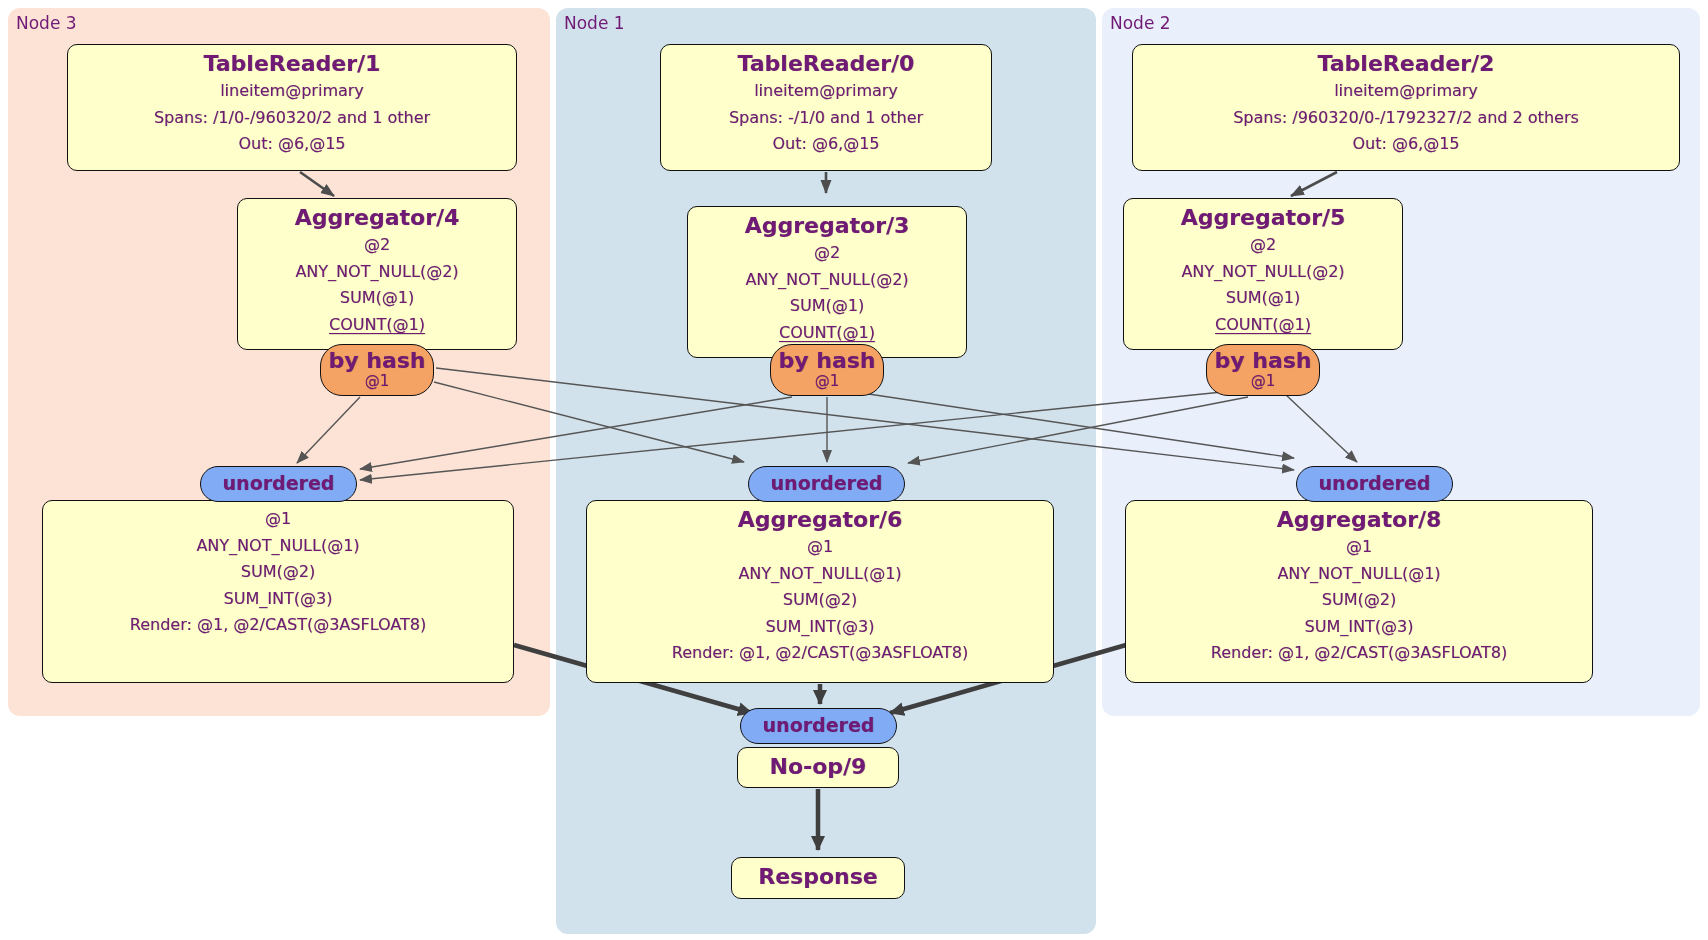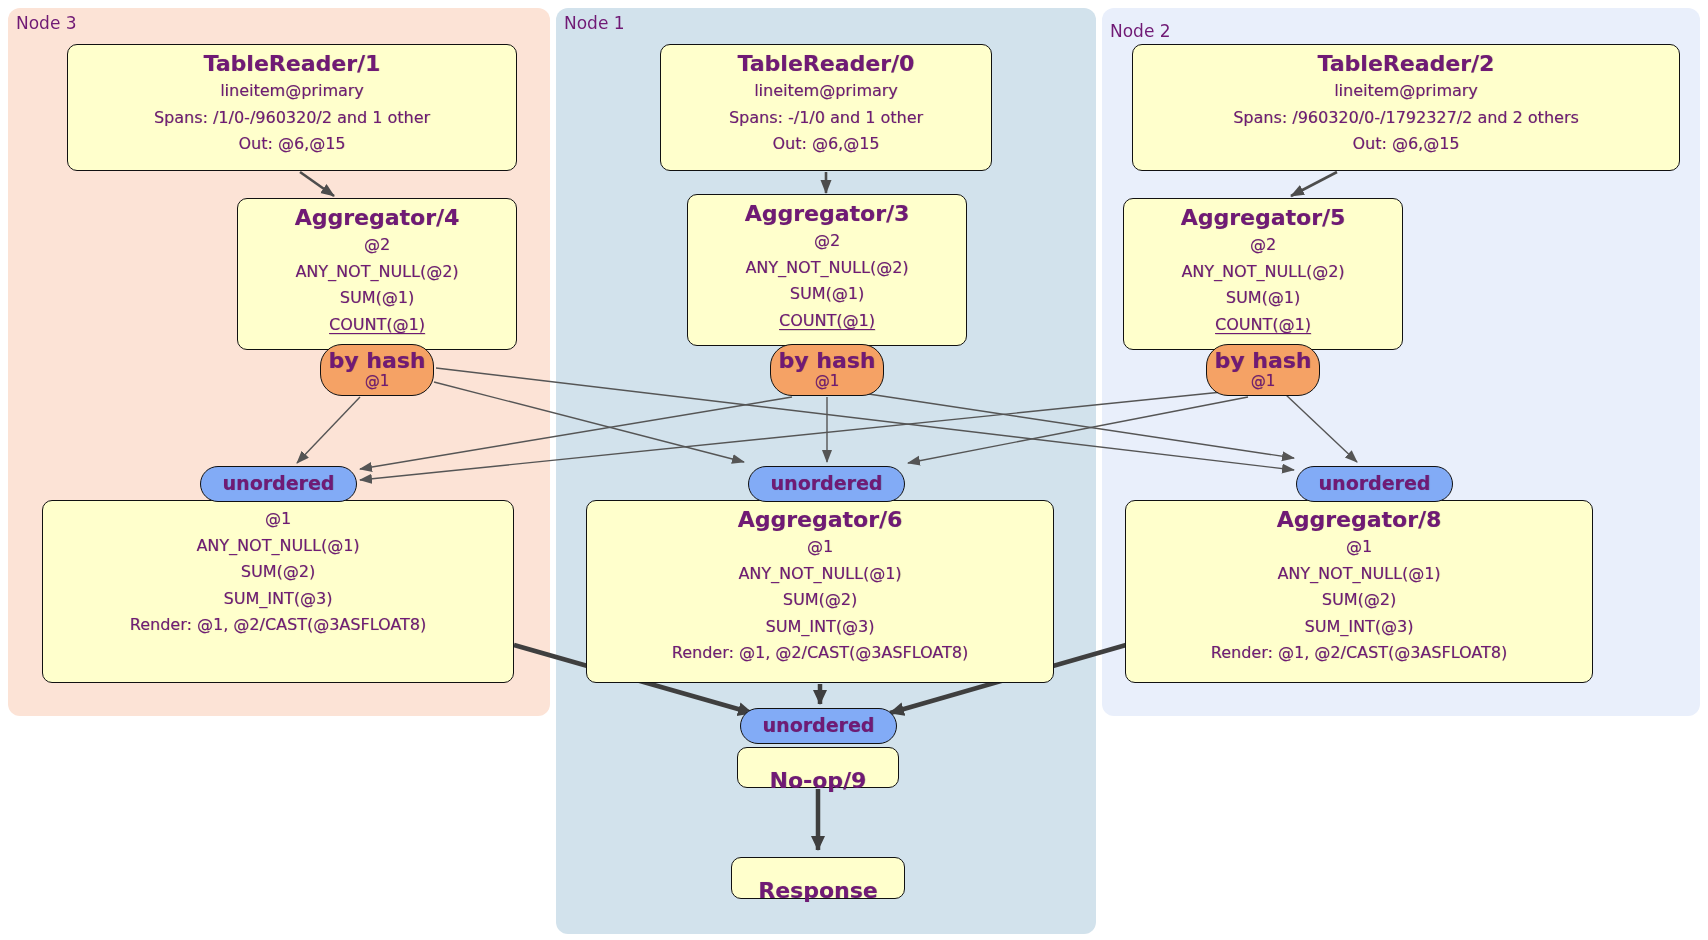--- a/index.html
+++ b/index.html
@@ -25,35 +25,35 @@
   .u{text-decoration:underline;text-underline-offset:3px;}
   .pill{
     position:absolute;z-index:3;box-sizing:border-box;
     border:1.8px solid #111;text-align:center;
     text-shadow:0.4px 0.4px 0.7px rgba(0,0,0,0.35);
   }
   .pill.hash{border-radius:22px;}
   .pill.hash .hlabel{font-weight:bold;font-size:22px;line-height:23px;margin-top:4px;}
   .pill.hash .hsub{font-size:15px;line-height:18px;}
   .pill.unordered{border-radius:18px;font-weight:bold;font-size:19px;line-height:32px;}
-  .pbox.compact{padding-top:16px;}
+  .pbox.compact{padding-top:2px;}
   .pbox.compact .title{line-height:33px;}
 </style>
 </head>
 <body>
 
 <div class="canvas">
 
   <div class="panel" style="left: 8px; top: 8px; width: 542px; height: 708px; background: rgb(252, 227, 214);"></div>
   <div class="panel" style="left: 556px; top: 8px; width: 540px; height: 926px; background: rgb(210, 226, 236);"></div>
   <div class="panel" style="left: 1102px; top: 8px; width: 598px; height: 708px; background: rgb(233, 239, 251);"></div>
 
   <div class="panel-label" style="left:16px;top:13px">Node 3</div>
   <div class="panel-label" style="left:564px;top:13px">Node 1</div>
-  <div class="panel-label" style="left:1110px;top:21px">Node 2</div>
+  <div class="panel-label" style="left:1110px;top:13px">Node 2</div>
 
   <svg class="edges" width="1708" height="940">
     <defs>
       <marker id="ah-thin" markerUnits="userSpaceOnUse" markerWidth="16" markerHeight="12" refX="12" refY="5" orient="auto">
         <path d="M0,0 L13,5 L0,10 z" fill="#555555"></path>
       </marker>
       <marker id="ah-med" markerUnits="userSpaceOnUse" markerWidth="18" markerHeight="14" refX="13" refY="5.5" orient="auto">
         <path d="M0,0 L14,5.5 L0,11 z" fill="#4d4d4d"></path>
       </marker>
       <marker id="ah-thick" markerUnits="userSpaceOnUse" markerWidth="20" markerHeight="16" refX="14" refY="7" orient="auto">
@@ -101,21 +101,21 @@
     <div class="bline">Out: @6,@15</div>
   </div>
 
   <div class="pbox" style="left: 237px; top: 198px; width: 280px; height: 152px; background: rgb(255, 255, 204);">
     <div class="title">Aggregator/4</div>
     <div class="bline">@2</div>
     <div class="bline">ANY_NOT_NULL(@2)</div>
     <div class="bline">SUM(@1)</div>
     <div class="bline u">COUNT(@1)</div>
   </div>
-  <div class="pbox" style="left: 687px; top: 194px; width: 280px; height: 152px; background: rgb(255, 255, 204);">
+  <div class="pbox" style="left: 687px; top: 206px; width: 280px; height: 152px; background: rgb(255, 255, 204);">
     <div class="title">Aggregator/3</div>
     <div class="bline">@2</div>
     <div class="bline">ANY_NOT_NULL(@2)</div>
     <div class="bline">SUM(@1)</div>
     <div class="bline u">COUNT(@1)</div>
   </div>
   <div class="pbox" style="left: 1123px; top: 198px; width: 280px; height: 152px; background: rgb(255, 255, 204);">
     <div class="title">Aggregator/5</div>
     <div class="bline">@2</div>
     <div class="bline">ANY_NOT_NULL(@2)</div>

